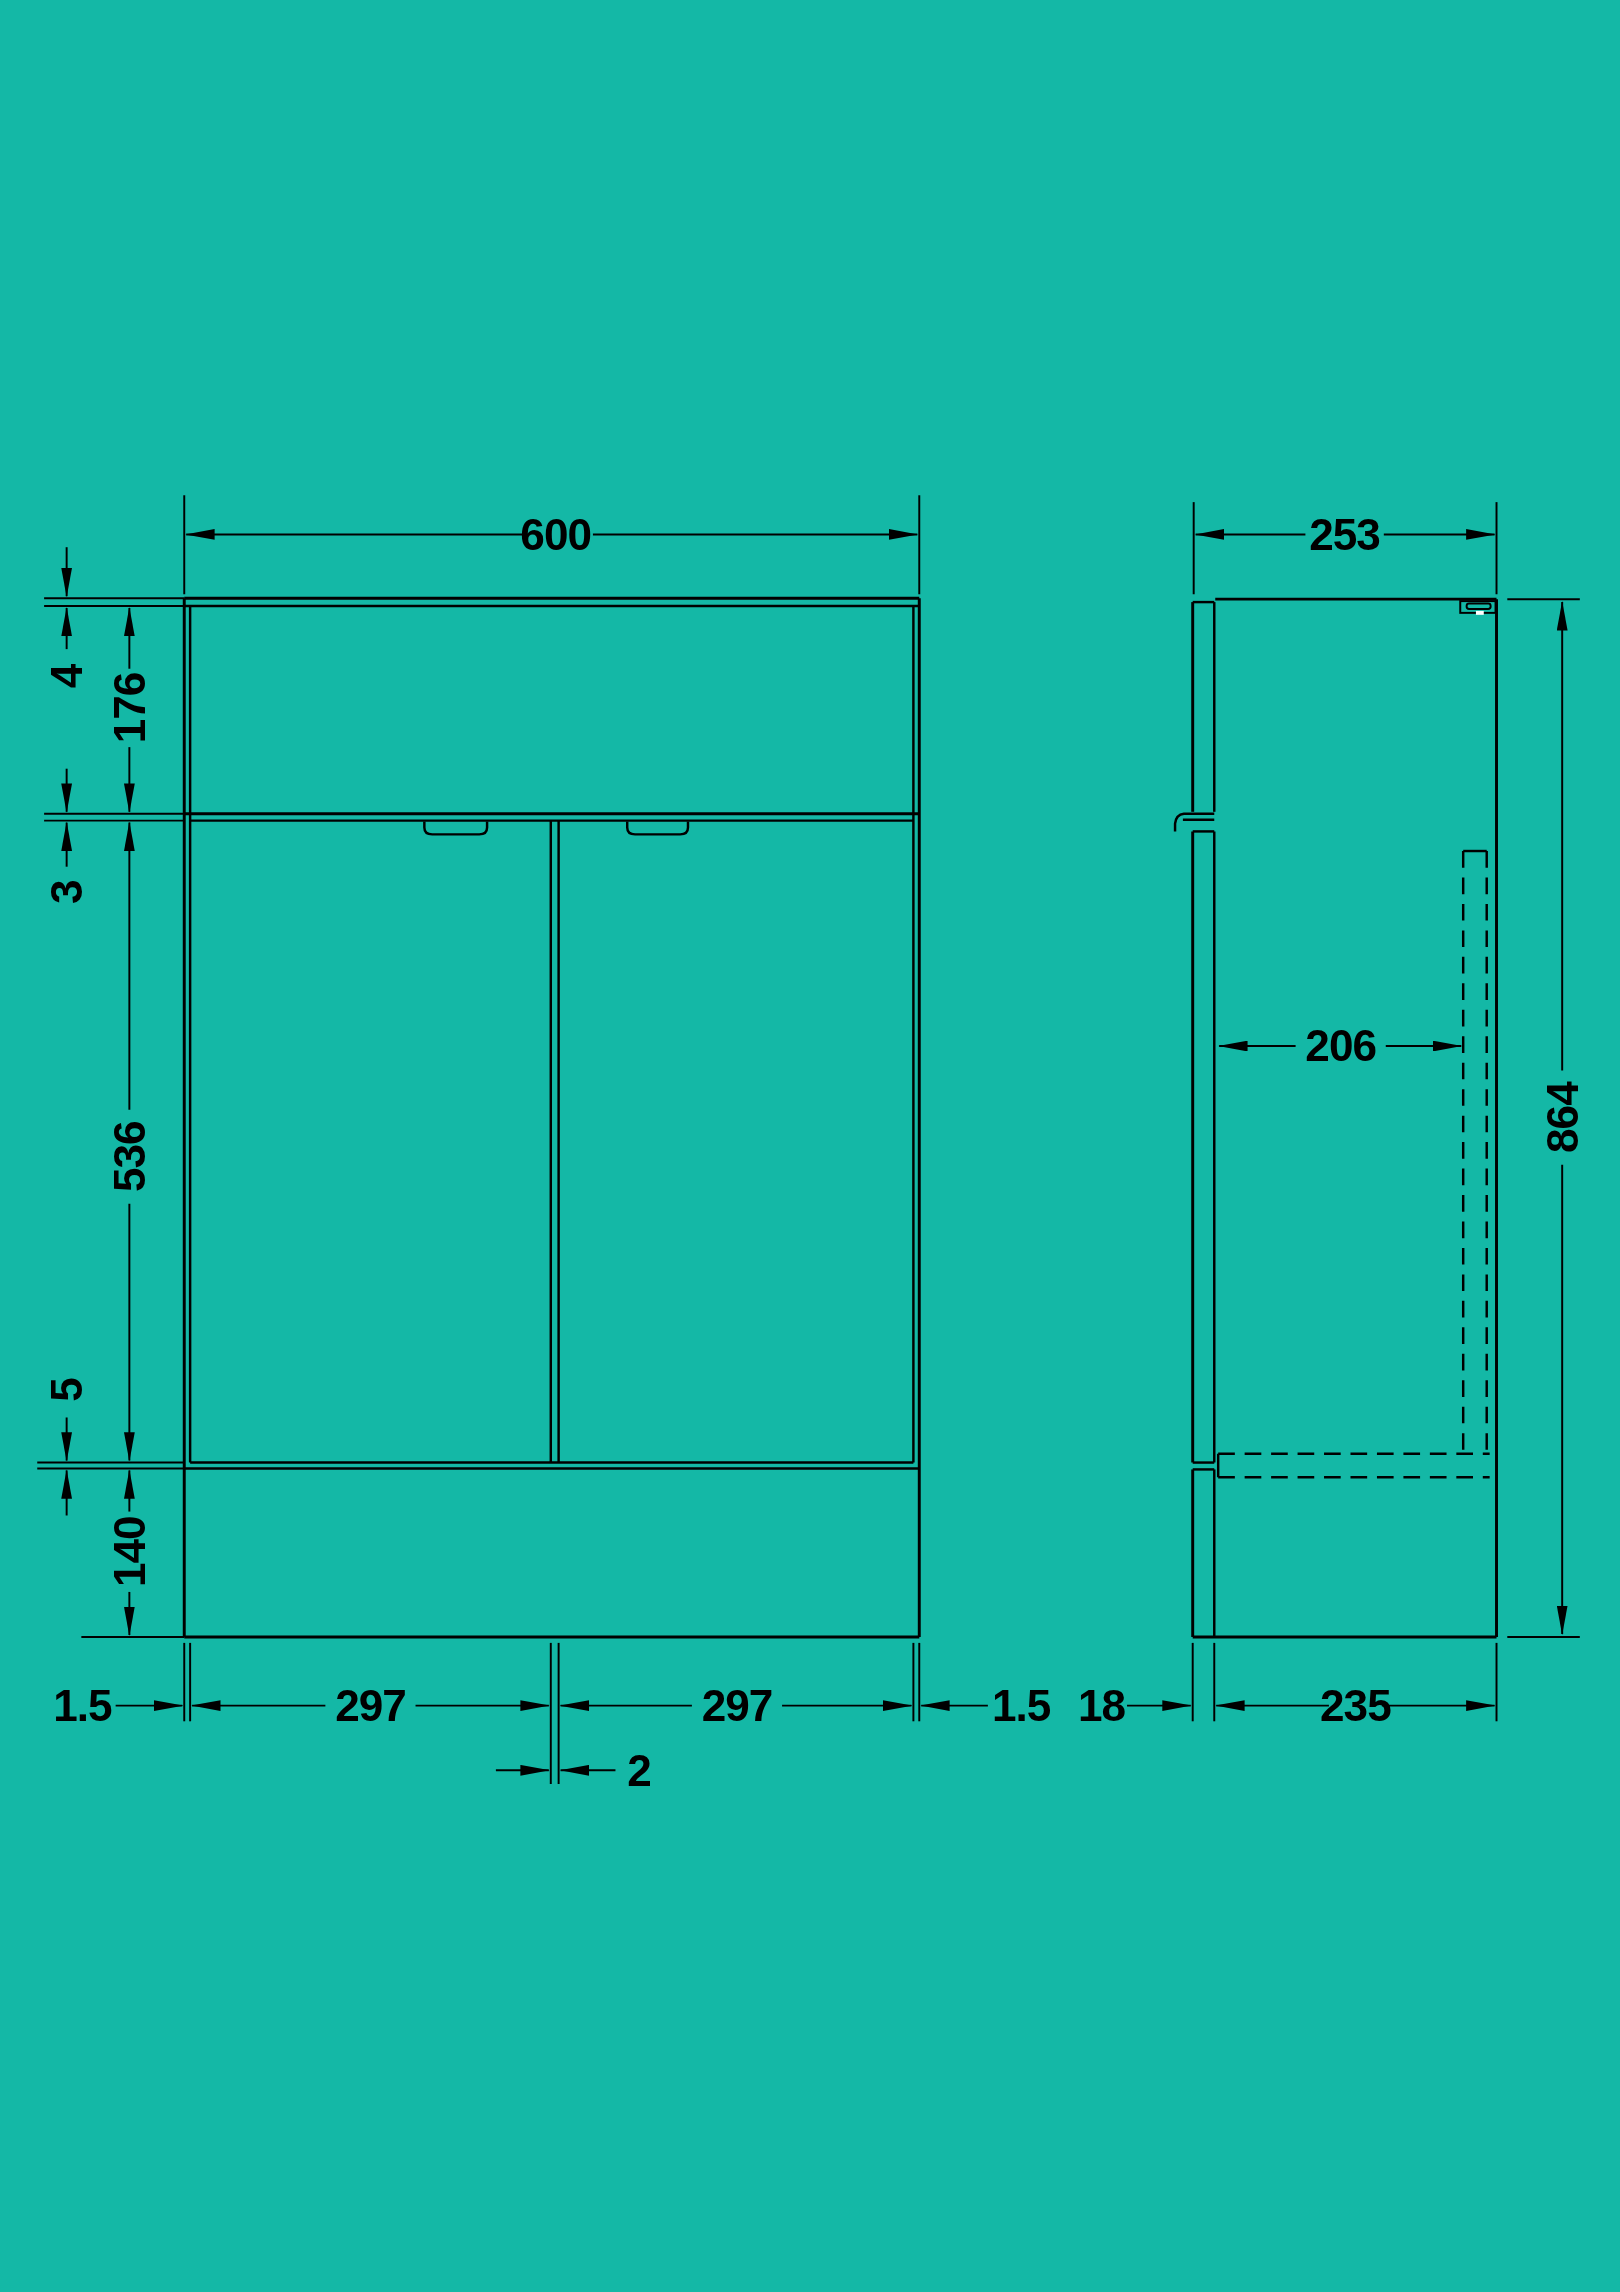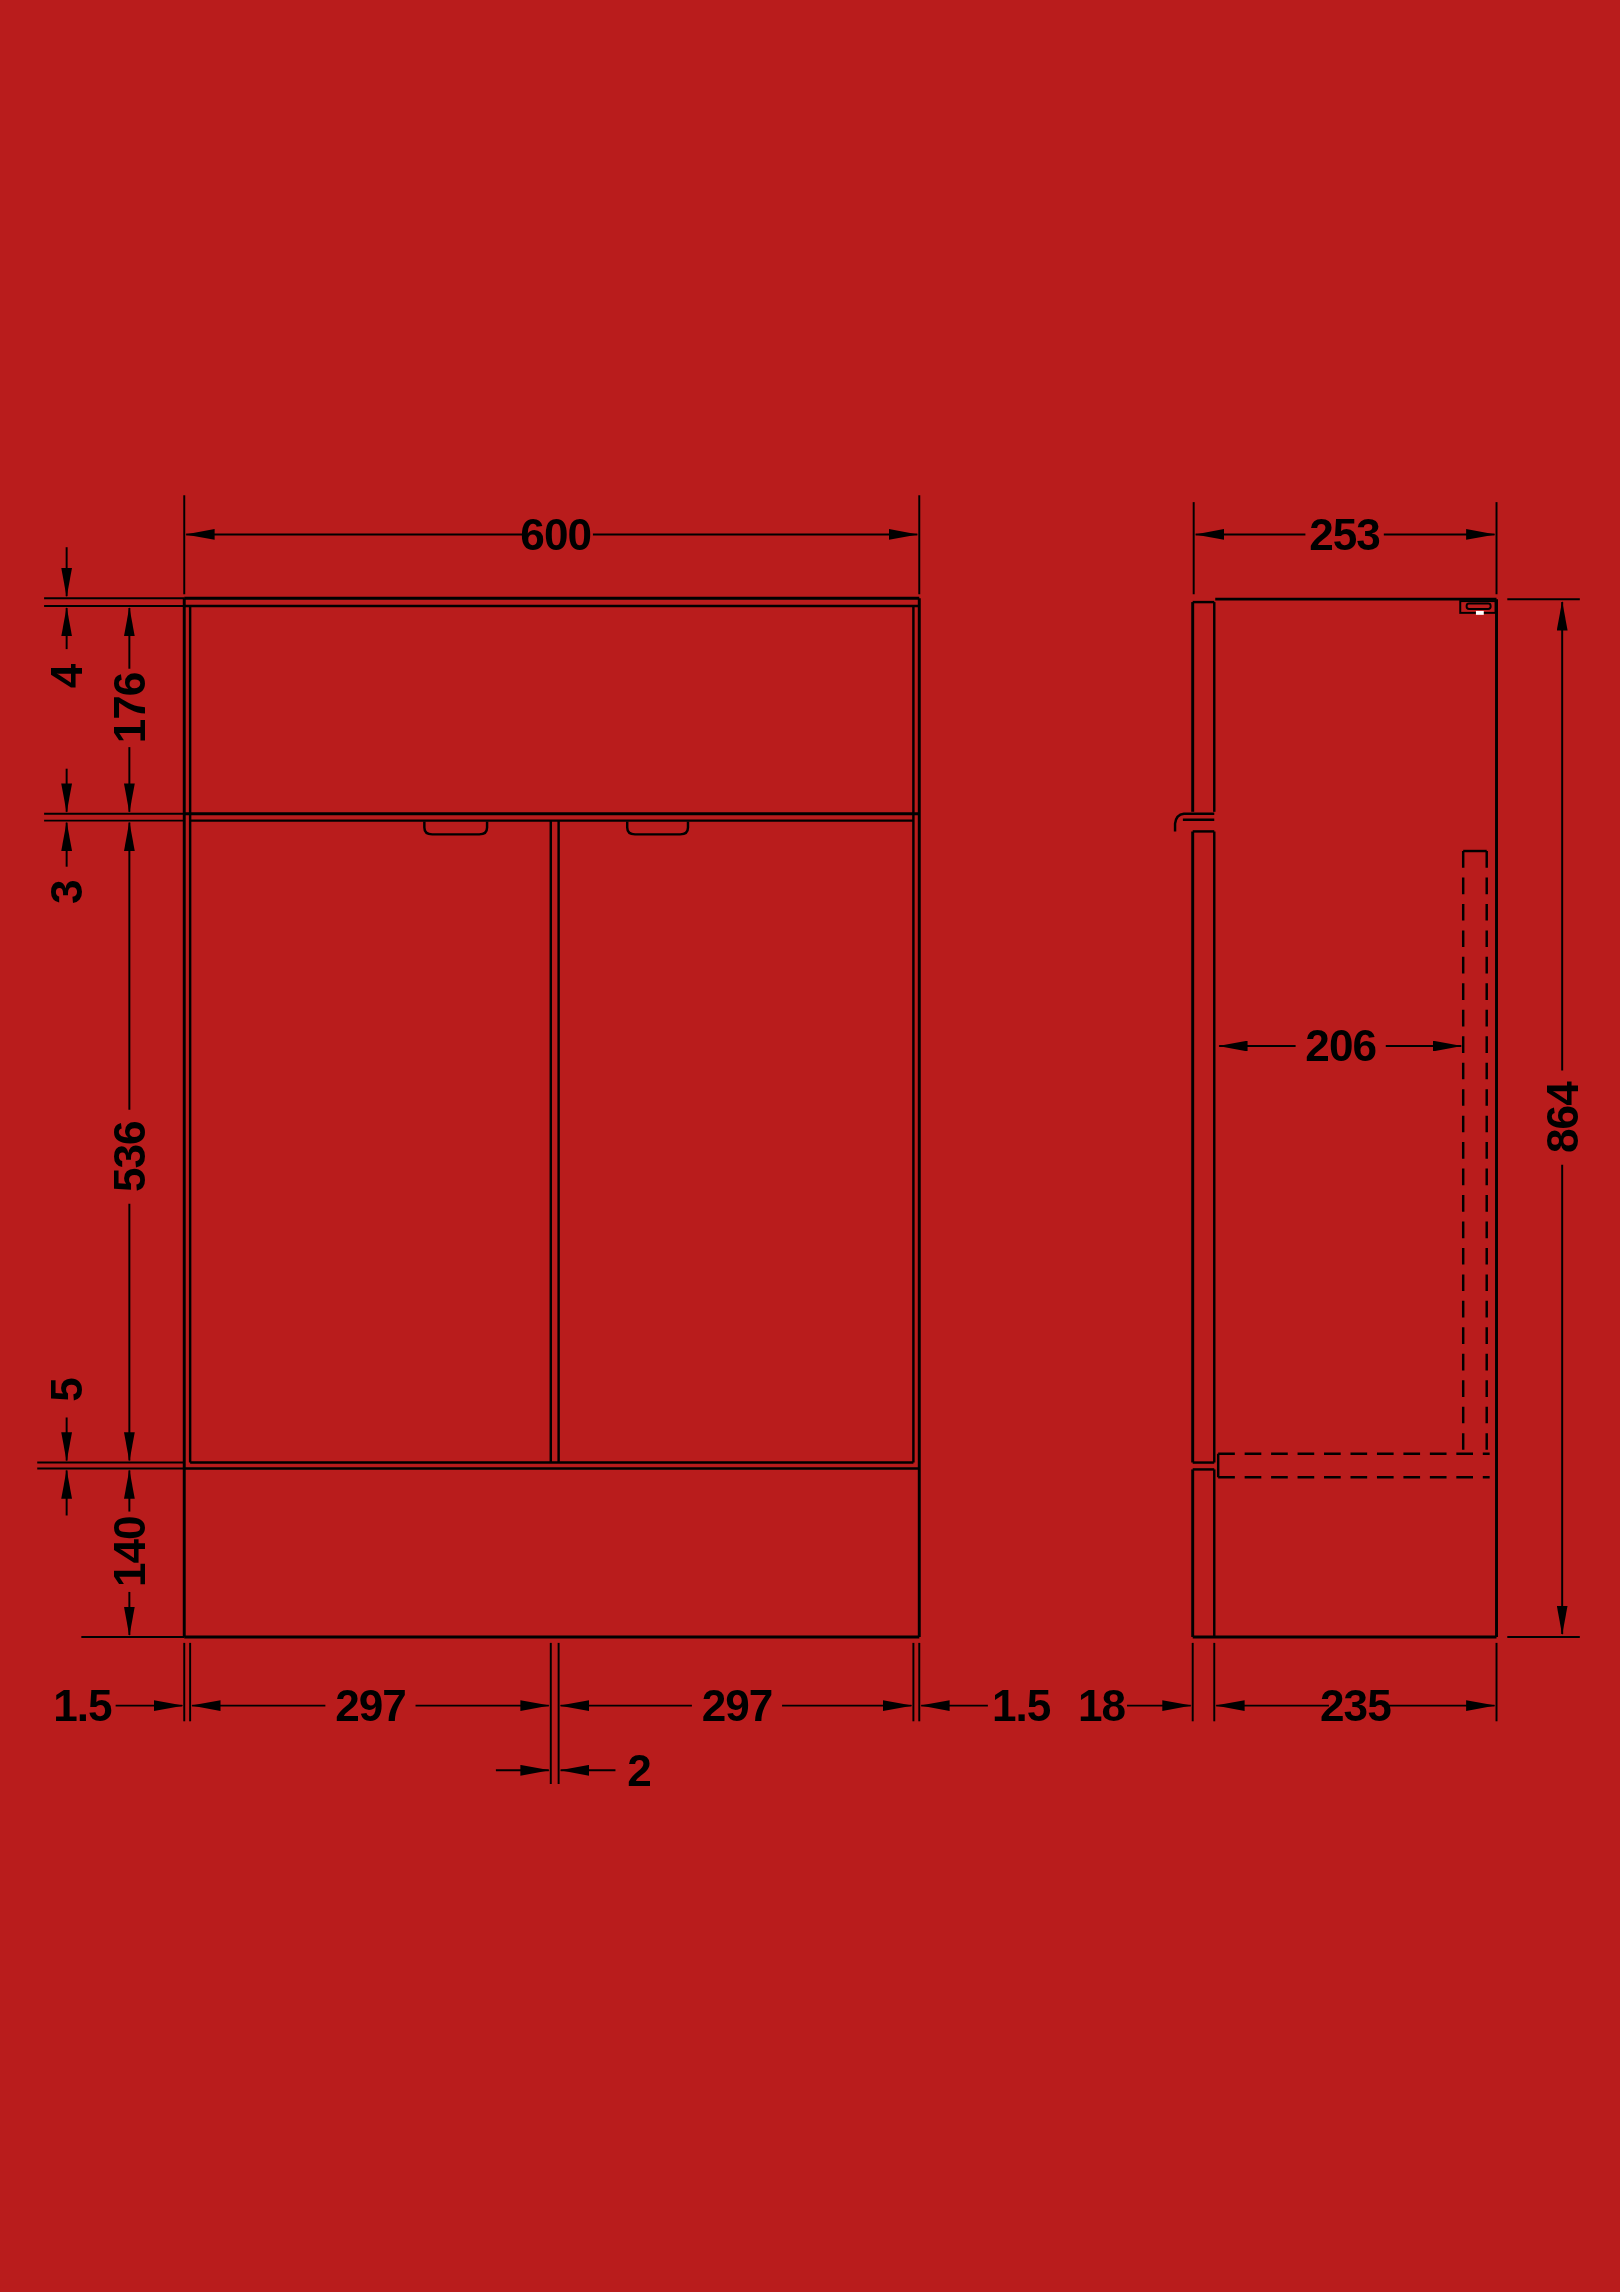--- a/index.html
+++ b/index.html
@@ -3,21 +3,21 @@
 <meta charset="utf-8">
 <style>
   html, body {
     margin: 0;
     padding: 0;
     background: #ffffff;
   }
   .sheet {
     width: 1620px;
     height: 2293px;
-    background: #b91c1c;
+    background: #14b8a6;
     position: relative;
   }
   svg { display: block; }
   .obj  { stroke: #000; stroke-width: 3;   fill: none; }
   .obj2 { stroke: #000; stroke-width: 2.5; fill: none; }
   .dim  { stroke: #000; stroke-width: 2;   fill: none; }
   .hid  { stroke: #000; stroke-width: 2.5; fill: none; stroke-dasharray: 17 10; }
   .lbl {
     font-family: "Liberation Sans", "DejaVu Sans", sans-serif;
     font-weight: 700;

